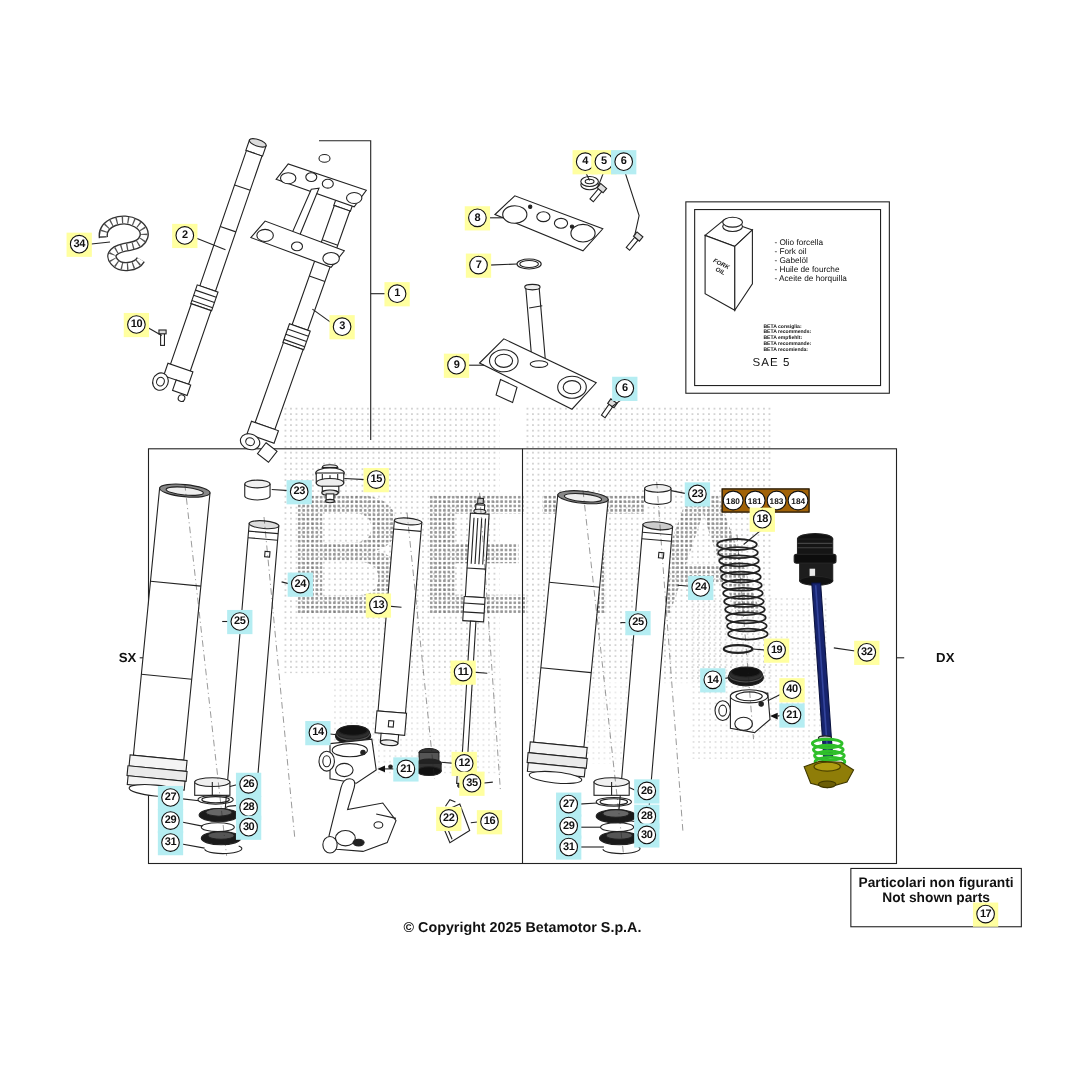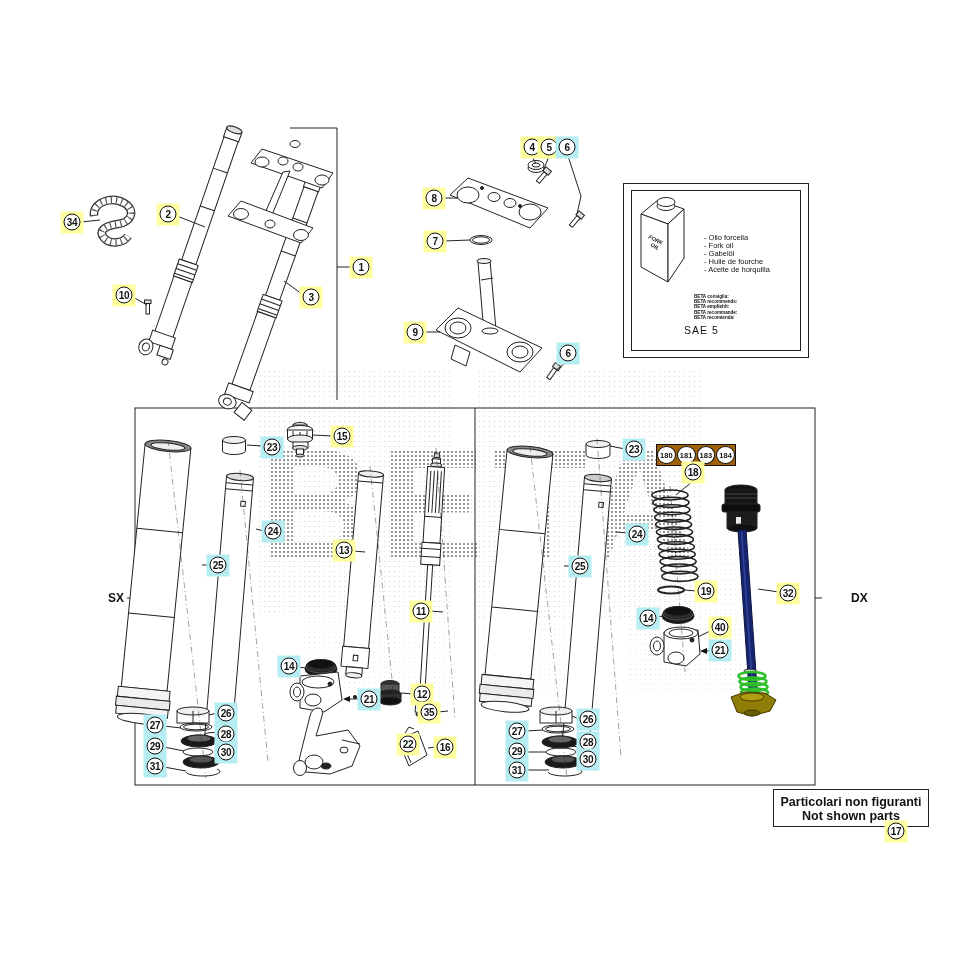--- a/index.html
+++ b/index.html
@@ -23,29 +23,29 @@
                  border-radius:50%;background:#fff;z-index:1;}
   .callout .num{position:relative;z-index:2;font-size:10px;font-weight:700;letter-spacing:-0.4px;}
   
   .strip{position:absolute;left:656px;top:444px;width:78px;height:20px;background:#a16207;
          border:1px solid #111;display:flex;align-items:center;justify-content:center;gap:1px;z-index:6;}
   .strip .vcirc{width:17px;height:16px;border:1.2px solid #111;border-radius:50%;background:#fff;
          display:flex;align-items:center;justify-content:center;font-size:7.5px;font-weight:700;}
   
   .oilbox-outer{position:absolute;left:623px;top:183px;width:184px;height:173px;border:1px solid #222;}
   .oilbox-inner{position:absolute;left:7px;top:6px;right:7px;bottom:6px;border:1px solid #222;}
-  .oilnames{position:absolute;left:72px;top:26px;font-size:7.5px;line-height:8px;white-space:pre;margin-top:17px;}
+  .oilnames{position:absolute;left:72px;top:26px;font-size:7.5px;line-height:8px;white-space:pre;}
   .oilrecs{position:absolute;left:62px;top:103px;font-size:4.6px;line-height:5.2px;font-weight:700;white-space:pre;}
   .oilgrade{position:absolute;left:52px;top:133px;font-size:10.5px;font-weight:400;letter-spacing:1px;}
   
   .sidelabel{position:absolute;font-size:12px;font-weight:700;}
   
   .copyright{position:absolute;left:330px;top:835px;width:290px;text-align:center;
              font-size:13px;font-weight:700;}
-  .notshown{position:absolute;left:773px;top:789px;width:156px;height:38px;border:1px solid #222;
+  .notshown{position:absolute;left:773px;top:789px;width:156px;height:54px;border:1px solid #222;
             text-align:center;font-weight:700;font-size:12.5px;line-height:14px;padding-top:5px;
             box-sizing:border-box;background:#fff;z-index:5;}
 </style>
 </head>
 <body>
 
 <div id="canvas">
 
   <div class="dots" style="left:257px;top:369px;width:197px;height:243px;opacity:.20"></div>
   <div class="dots" style="left:477px;top:369px;width:224px;height:252px;opacity:.20"></div>
@@ -665,17 +665,18 @@
       <div class="callout hl-c" style="left: 517px; top: 770px;">
         <span class="ring"></span>
         <span class="num">31</span>
       </div>
       <div class="callout hl-y" style="left: 848px; top: 831px; margin-left: 48px;">
         <span class="ring"></span>
         <span class="num">17</span>
       </div>
     </div>
 
+  <div class="copyright">© Copyright 2025 Betamotor S.p.A.</div>
   <div class="notshown">
     <div>Particolari non figuranti</div>
     <div>Not shown parts</div>
   </div>
 </div>
 
 </body></html>

